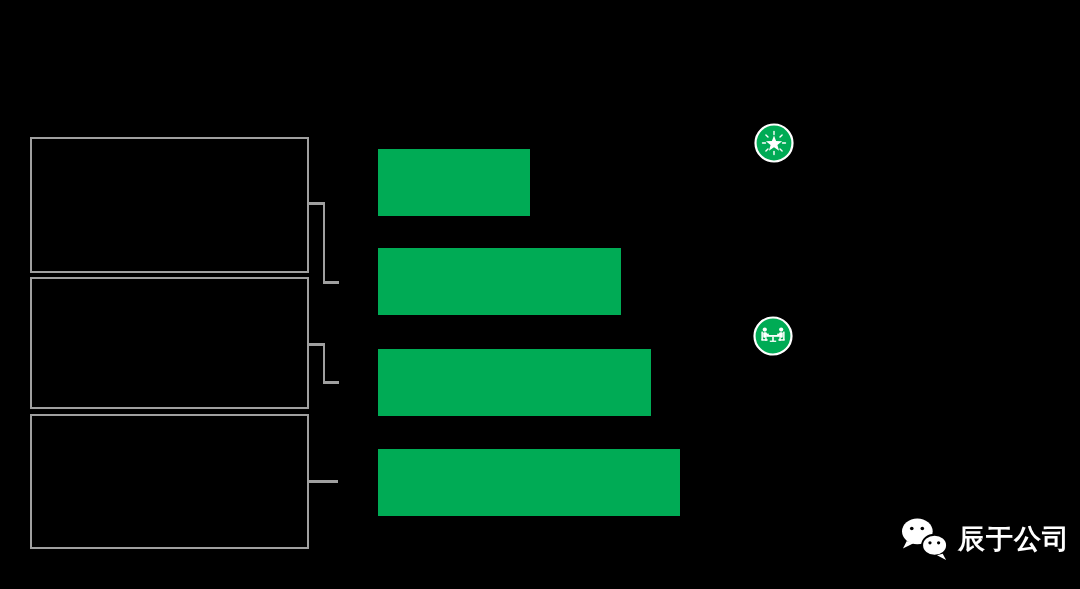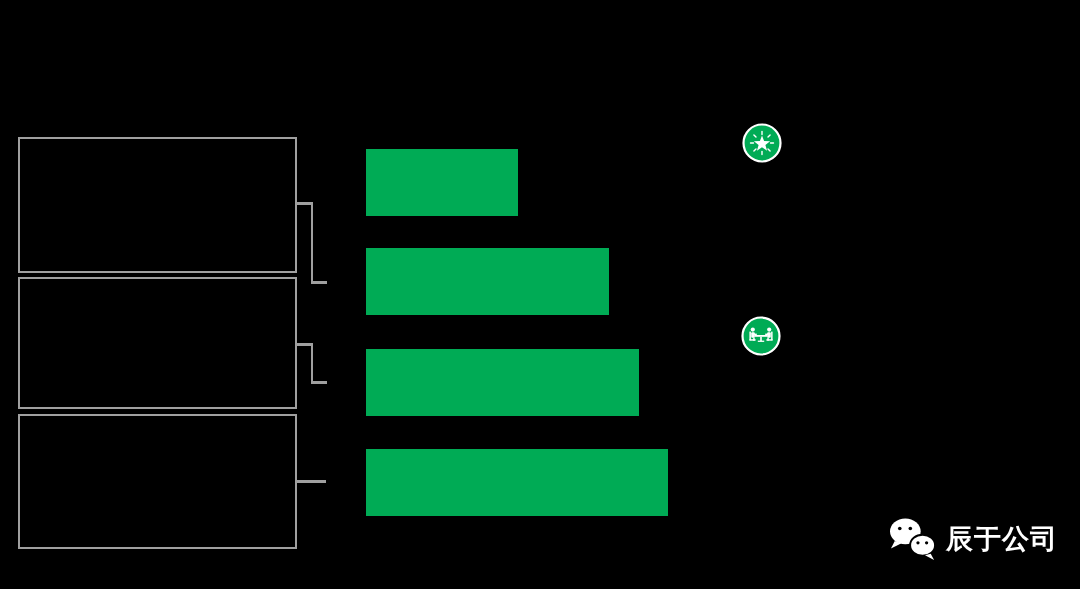--- a/index.html
+++ b/index.html
@@ -1,21 +1,21 @@
 <!DOCTYPE html>
 <html><head>
 <meta charset="utf-8">
 <style>
   html,body{margin:0;padding:0;}
   body{
     width:1080px;height:589px;position:relative;overflow:hidden;
     background:#000000;
     font-family:"Liberation Sans", sans-serif;
   }
-  .stage{position:absolute;inset:0;}
+  .stage{position:absolute;inset:0;margin-left:12px;}
 
   
   .anno-box{
     position:absolute;left:18px;width:279px;
     border:2.5px solid #A0A0A0;background:transparent;box-sizing:border-box;
   }
   #box1{top:137px;height:136px;}
   #box2{top:277px;height:132px;}
   #box3{top:414px;height:135px;}
 

